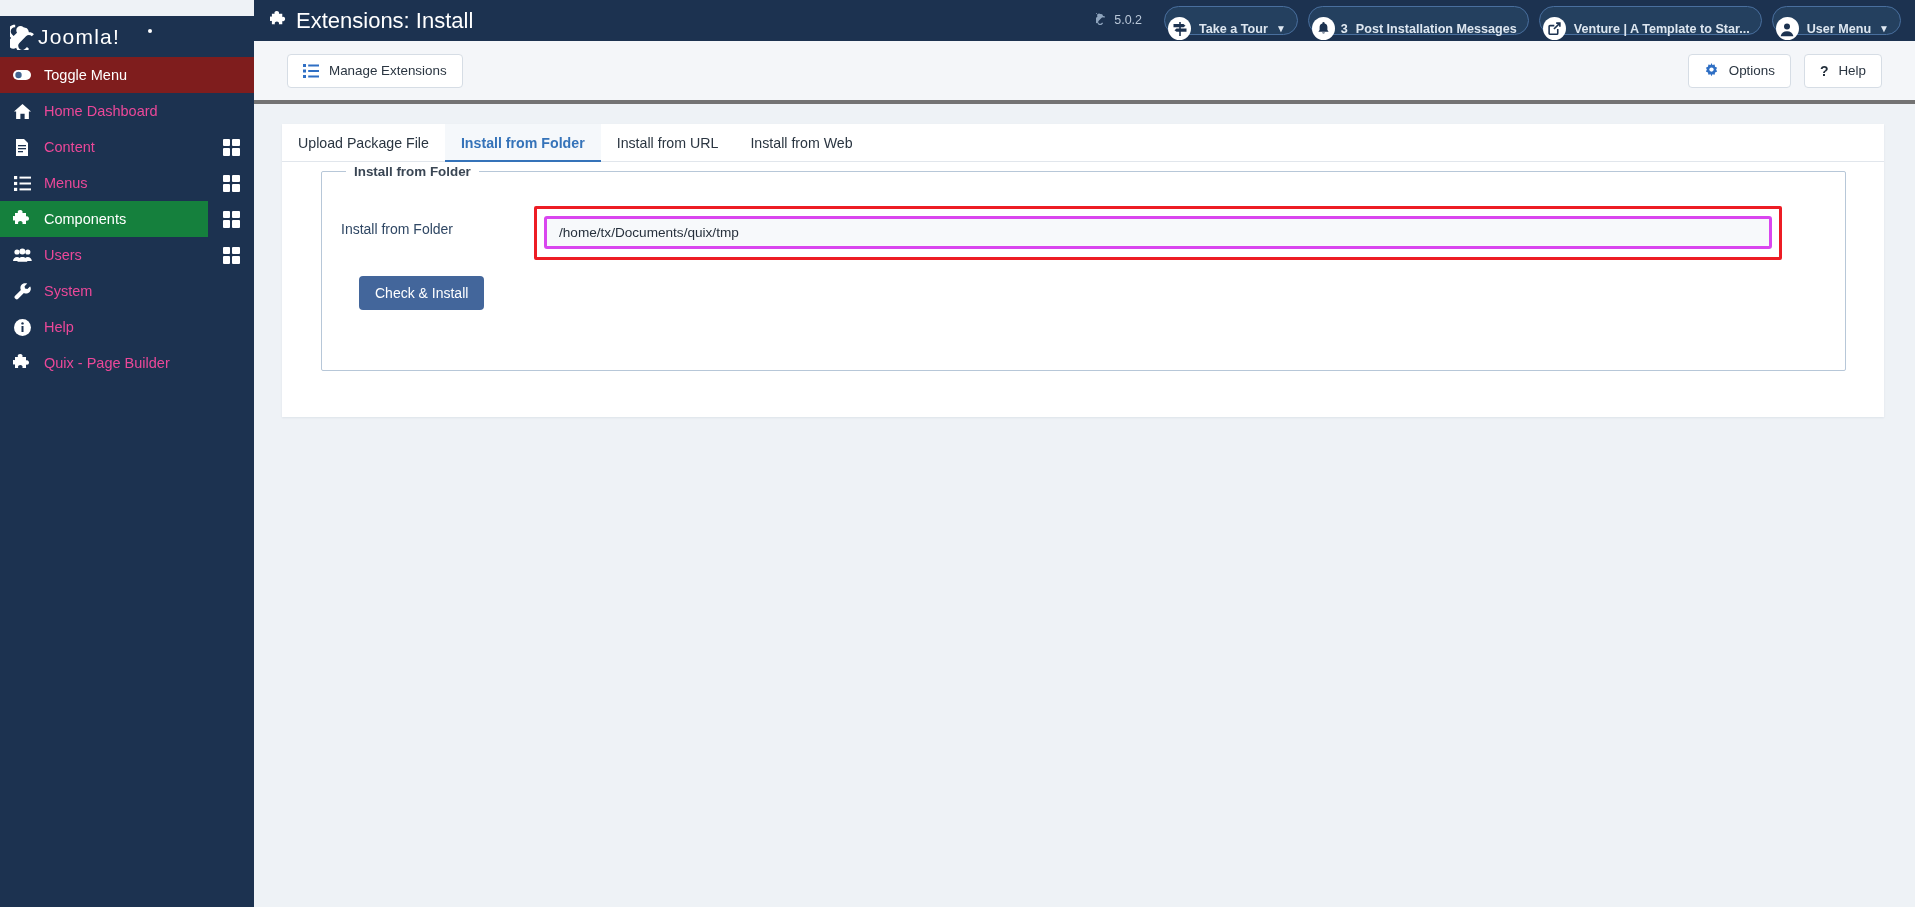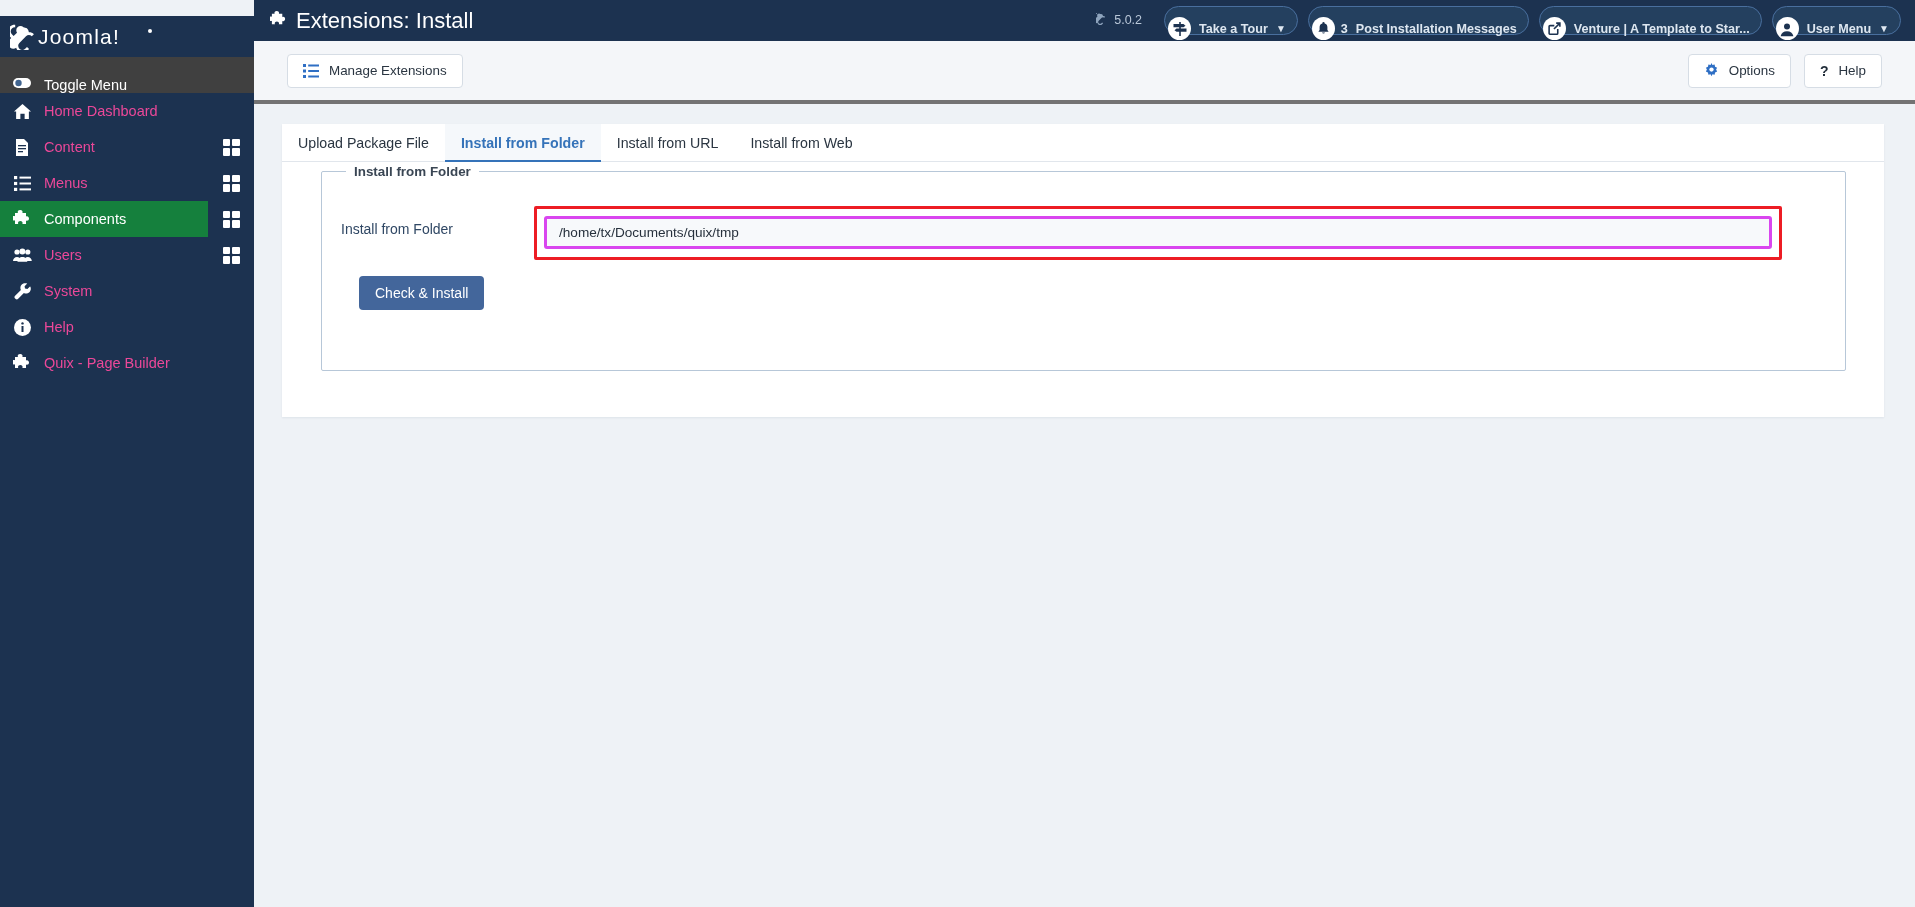--- a/index.html
+++ b/index.html
@@ -36,21 +36,21 @@
     font-size: 14.5px;
     cursor: pointer;
     user-select: none;
   }
   .nav-item .ic {
     width: 44px; min-width: 44px;
     display: flex; align-items: center; justify-content: center;
     color: #ffffff;
   }
   .nav-item .lbl { flex: 1 1 auto; color: #ec4899; white-space: nowrap; }
-  .nav-item.toggle { background: #404040; align-items: flex-end; }
+  .nav-item.toggle { background: #7f1d1d; }
   .nav-item.toggle .lbl { color: #ffffff; }
   .nav-item.active { background: #15803d; }
   .nav-item.active .lbl { color: #ffffff; }
   .nav-item .chev {
     width: 30px; min-width: 30px;
     display: flex; align-items: center; justify-content: center;
     color: #dbe4ef;
     font-size: 15px;
   }
   .nav-item.active .chev { color: #ffffff; }

